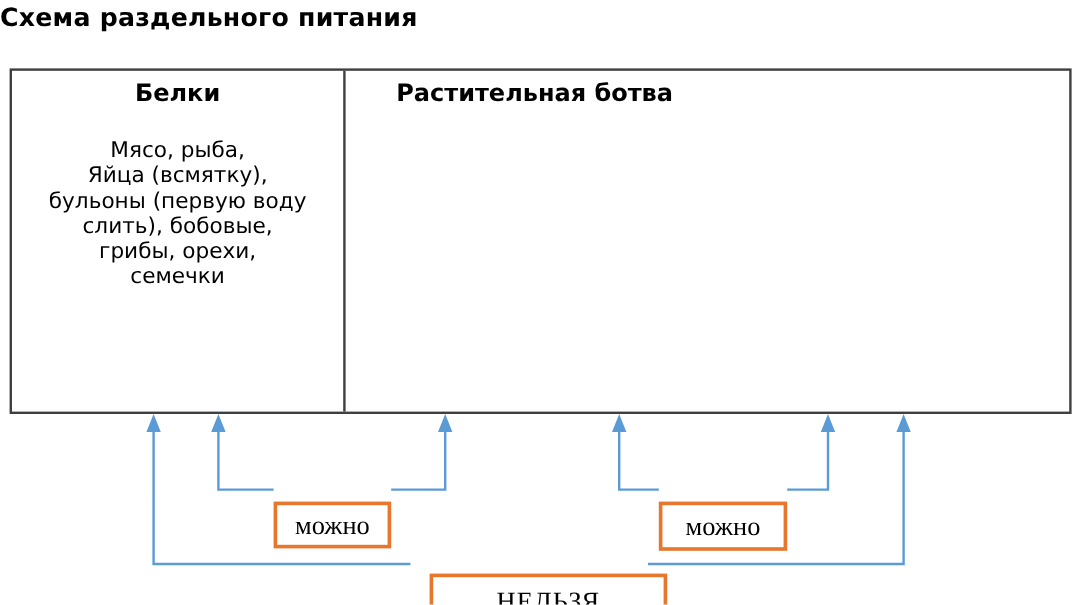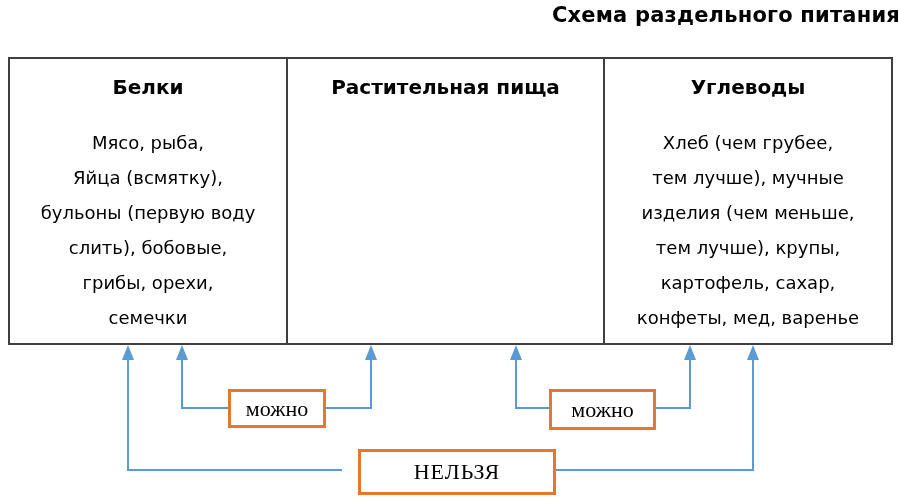--- a/index.html
+++ b/index.html
@@ -14,57 +14,57 @@
     height: 504px;
     background: #ffffff;
     overflow: hidden;
     color: #000000;
   }
   .title {
     position: absolute;
     top: 3px;
     left: 0;
     width: 100%;
-    text-align: right;
+    text-align: left;
     font-size: 21px;
     font-weight: bold;
     letter-spacing: 0.2px;
   }
   .boxes {
     position: absolute;
     left: 8px;
     top: 57px;
     width: 885px;
     height: 288px;
     display: flex;
     border: 2px solid var(--box-border, #3f3f3f);
     box-sizing: border-box;
     background: #ffffff;
   }
   .food-box {
     box-sizing: border-box;
-    padding-top: 16px;
+    padding-top: 6px;
     flex: 0 0 auto;
   }
   .food-box + .food-box {
     border-left: 2px solid var(--box-border, #3f3f3f);
   }
   .food-box.col-0 { width: 276px; }
   .food-box.col-1 { width: 317px; }
   .food-box.col-2 { flex: 1 1 auto; }
   .box-header {
     text-align: center;
     font-size: 20px;
     font-weight: bold;
   }
   .box-body {
     margin-top: 26px;
     text-align: center;
     font-size: 18px;
-    line-height: 35px;
+    line-height: 21px;
     white-space: pre-line;
   }
   .connectors {
     position: absolute;
     left: 0;
     top: 0;
     width: 900px;
     height: 504px;
     pointer-events: none;
   }
@@ -80,20 +80,21 @@
   .label-box {
     position: absolute;
     box-sizing: border-box;
     border: 3px solid var(--label-border, #e8772e);
     background: #ffffff;
     display: flex;
     align-items: center;
     justify-content: center;
     font-family: "Liberation Serif", "DejaVu Serif", serif;
     font-size: 22px;
+    margin-top: 29px;
   }
   .label-allowed-left  { left: 228px; top: 389px; width: 98px;  height: 39px; }
   .label-allowed-right { left: 549px; top: 389px; width: 107px; height: 41px; }
   .label-forbidden     { left: 358px; top: 449px; width: 198px; height: 46px; letter-spacing: 1px; }
 </style>
 </head>
 <body>
 
 <div class="canvas">
 
@@ -103,30 +104,21 @@
     <section class="food-box col-0">
       <div class="box-header">Белки</div>
       <div class="box-body">Мясо, рыба,
 Яйца (всмятку),
 бульоны (первую воду
 слить), бобовые,
 грибы, орехи,
 семечки</div>
     </section>
     <section class="food-box col-1">
-      <div class="box-header">Растительная пища</div>
-    </section>
-    <section class="food-box col-2">
-      <div class="box-header">Углеводы</div>
-      <div class="box-body">Хлеб (чем грубее,
-тем лучше), мучные
-изделия (чем меньше,
-тем лучше), крупы,
-картофель, сахар,
-конфеты, мед, варенье</div>
+      <div class="box-header">Растительная ботва</div>
     </section>
   </div>
 
   <svg class="connectors" viewBox="0 0 900 504" xmlns="http://www.w3.org/2000/svg">
 
     <polyline points="342,470 128,470 128,359"></polyline>
     <polygon points="122,360 134,360 128,345"></polygon>
 
     <polyline points="540,470 753,470 753,359"></polyline>
     <polygon points="747,360 759,360 753,345"></polygon>

